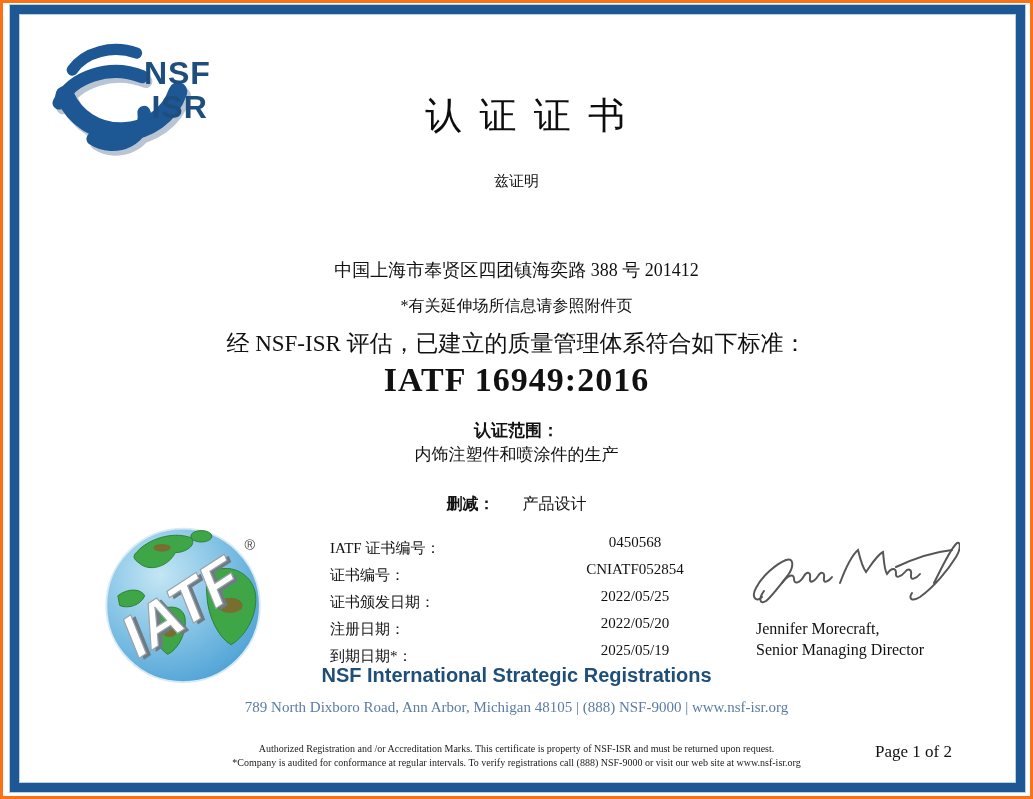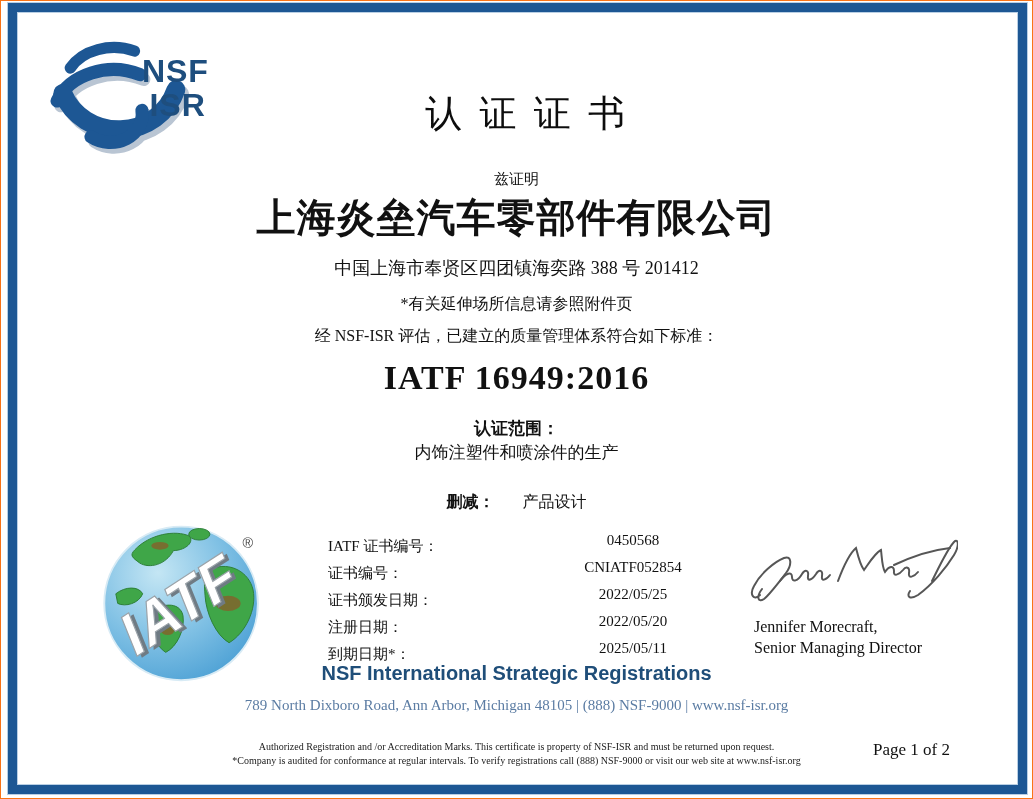--- a/index.html
+++ b/index.html
@@ -1,36 +1,36 @@
 <!DOCTYPE html>
 <html><head>
 <meta charset="utf-8">
 <style>
   * { margin:0; padding:0; box-sizing:border-box; }
   html,body { background:#ffffff; }
   body { width:1033px; height:799px; position:relative; font-family:"Liberation Serif","DejaVu Serif",serif; color:#111; }
 
-  .page { position:absolute; inset:0; background:#fff; border:1px solid #f97316; overflow:hidden; }
+  .page { position:absolute; inset:0; background:#fff; border:3px solid #f97316; overflow:hidden; }
 
   .frame { position:absolute; left:7px; top:2px; right:5px; bottom:4px;
            border:9px solid #1d5794; box-shadow:0 0 0 1px #b9cfe4, inset 0 0 0 1px #b9cfe4; }
 
   .abs { position:absolute; }
   .cx { left:0; right:0; text-align:center; }
 
   
   .nsf-logo { left:28px; top:34px; width:192px; height:132px; }
 
   
   .cert-title   { top:88px;  font-size:37px; letter-spacing:4px; color:#0d0d0d;margin-left:21px; }
   .attest       { top:169px; font-size:15px; }
   .company-name { top:190px; font-size:39px; font-weight:bold; letter-spacing:1px; }
   .company-addr { top:255px; font-size:18px; }
   .ext-note     { top:293px; font-size:16px; }
-  .assess-note  { top:325px; font-size:16px;font-family:Liberation Serif, serif; }
+  .assess-note  { top:325px; font-size:23px;font-family:Liberation Serif, serif; }
   .standard     { top:358px; font-size:34px; font-weight:bold; letter-spacing:1px; }
   .scope-label  { top:416px; font-size:17px; font-weight:bold; }
   .scope-text   { top:440px; font-size:17px; }
   .exclusion    { top:491px; font-size:16px; }
   .exclusion .lbl { font-weight:bold; margin-right:28px; }
 
   
   .details { left:327px; top:529px; width:432px; font-size:15px; }
   .drow  { display:flex; line-height:21px; }
   .dlabel { width:178px; text-align:left;margin-top:6px; }
@@ -71,21 +71,20 @@
         <path d="M154,58 A64,62 0 0 1 34,62" stroke-width="20"></path>
         <path d="M118,80 A34,30 0 0 1 64,108" stroke-width="14"></path>
       </g>
       <text x="118" y="50" font-family="Liberation Sans, DejaVu Sans, sans-serif" font-size="34" font-weight="bold" fill="#1e4e7e" letter-spacing="1">NSF</text>
       <text x="126" y="86" font-family="Liberation Sans, DejaVu Sans, sans-serif" font-size="34" font-weight="bold" fill="#1e4e7e" letter-spacing="1">ISR</text>
     </svg>
   </div>
 
   <div class="abs cx cert-title">认 证 证 书</div>
   <div class="abs cx attest">兹证明</div>
-  <div class="abs cx company-name">上海炎垒汽车零部件有限公司</div>
   <div class="abs cx company-addr">中国上海市奉贤区四团镇海奕路 388 号 201412</div>
   <div class="abs cx ext-note">*有关延伸场所信息请参照附件页</div>
   <div class="abs cx assess-note">经 NSF-ISR 评估，已建立的质量管理体系符合如下标准：</div>
   <div class="abs cx standard">IATF 16949:2016</div>
   <div class="abs cx scope-label">认证范围：</div>
   <div class="abs cx scope-text">内饰注塑件和喷涂件的生产</div>
   <div class="abs cx exclusion">
     <span class="lbl">删减：</span><span>产品设计</span>
   </div>
 
@@ -101,21 +100,21 @@
     <div class="drow">
       <span class="dlabel">证书颁发日期：</span>
       <span class="dvalue">2022/05/25</span>
     </div>
     <div class="drow">
       <span class="dlabel">注册日期：</span>
       <span class="dvalue">2022/05/20</span>
     </div>
     <div class="drow">
       <span class="dlabel">到期日期*：</span>
-      <span class="dvalue">2025/05/11</span>
+      <span class="dvalue">2025/05/19</span>
     </div>
   </div>
 
   <div class="abs iatf-logo">
     <svg width="176" height="168" viewBox="0 0 180 175">
       <defs>
         <radialGradient id="gsea" cx="35%" cy="30%" r="80%">
           <stop offset="0%" stop-color="#c4e6f4"></stop>
           <stop offset="55%" stop-color="#7fc0e4"></stop>
           <stop offset="100%" stop-color="#4a9fd4"></stop>

